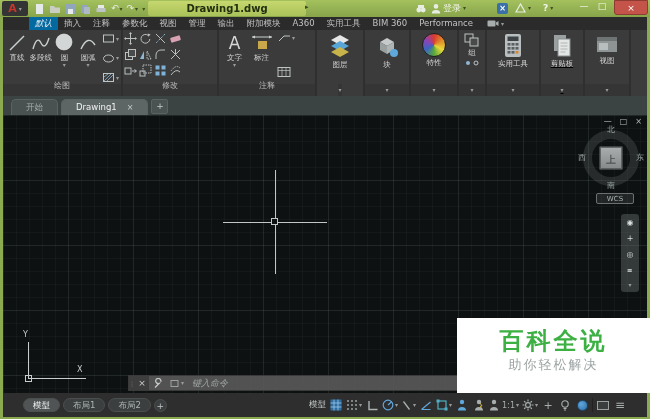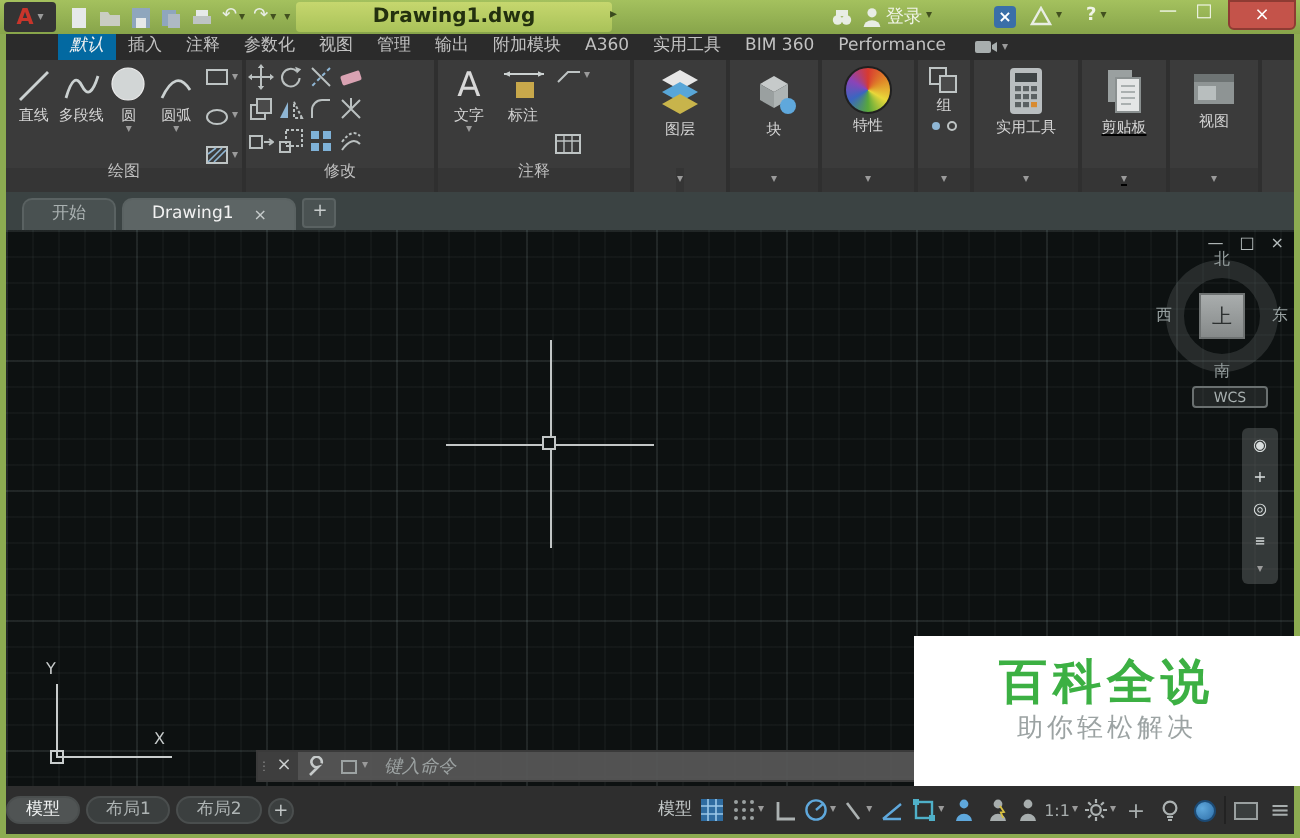--- a/index.html
+++ b/index.html
@@ -101,21 +101,21 @@
   .cmdx{width:14px;height:100%;background:#3E3E3E;color:#CACECE;font-size:9px;text-align:center;line-height:15px;}
   .cmdw{margin:0 4px;display:flex;align-items:center;}
   .cmdfunnel{display:flex;align-items:center;gap:2px;margin:0 2px;}
   .cmdph{font-style:italic;color:#9CA2A2;font-size:9px;margin-left:6px;}
   .wm{position:absolute;right:0;top:318px;width:193px;height:75px;background:#FFFFFF;z-index:6;text-align:center;}
   .wmt{margin-top:11px;font-size:24px;font-weight:bold;color:#3CB043;letter-spacing:3px;line-height:1;}
   .wms{margin-top:5px;font-size:13px;color:#9CA3A3;letter-spacing:2px;line-height:1;}
 
   
   .sbar{position:absolute;left:3px;right:3px;top:393px;height:24px;background:#2E2E2E;display:flex;
-        align-items:center;padding:0 0;gap:3px;font-size:8.5px;color:#BABFBF;box-sizing:border-box;}
+        align-items:center;padding:0 20px;gap:3px;font-size:8.5px;color:#BABFBF;box-sizing:border-box;}
   .ltab{padding:2px 9px;border-radius:9px;background:#3B3F3F;border:1px solid #4A4E4E;color:#AEB4B4;line-height:1;}
   .ltab.active{background:#505454;color:#F0F2F2;}
   .lplus{width:13px;height:13px;border-radius:7px;background:#3B3F3F;border:1px solid #4A4E4E;color:#C0C5C5;
          text-align:center;line-height:12px;font-size:9px;box-sizing:border-box;}
   .si{min-width:14px;height:16px;display:flex;align-items:center;justify-content:center;gap:1px;}
   .gry{color:#A7ADAD;}
   .sep{width:1px;height:14px;background:#222;}
   .gfx{width:11px;height:11px;border-radius:50%;background:radial-gradient(circle at 35% 35%, #5FA8DC,#2E6EA8);
        border:1px solid #1C4A74;box-sizing:border-box;}
   .cls{width:12px;height:9px;border:1px solid #9AA0A0;box-sizing:border-box;background:#3A3E3E;}

